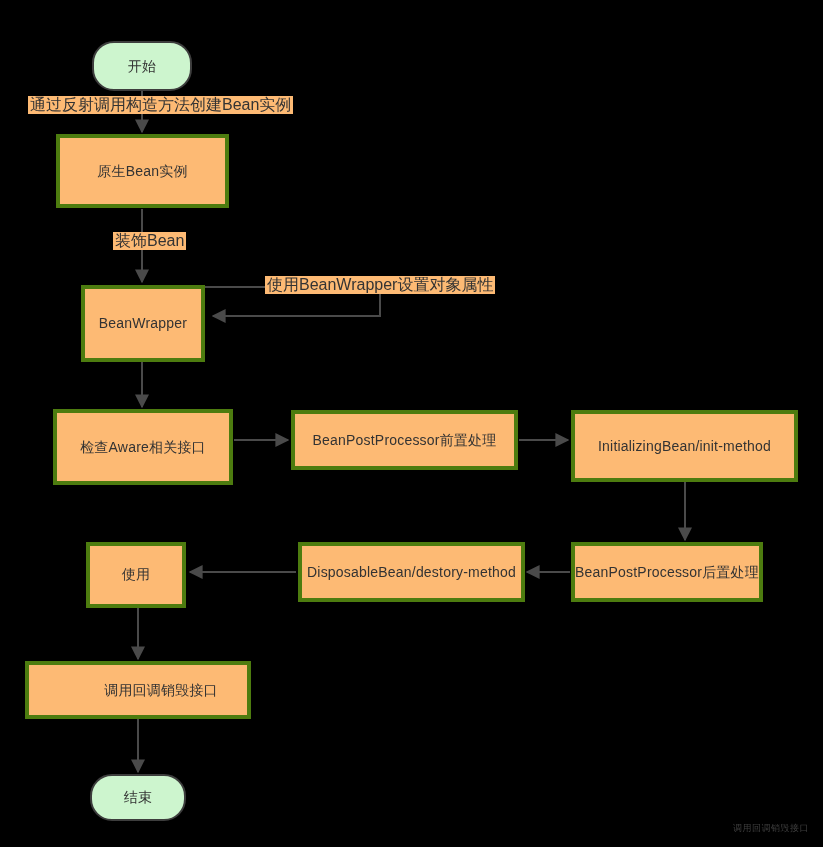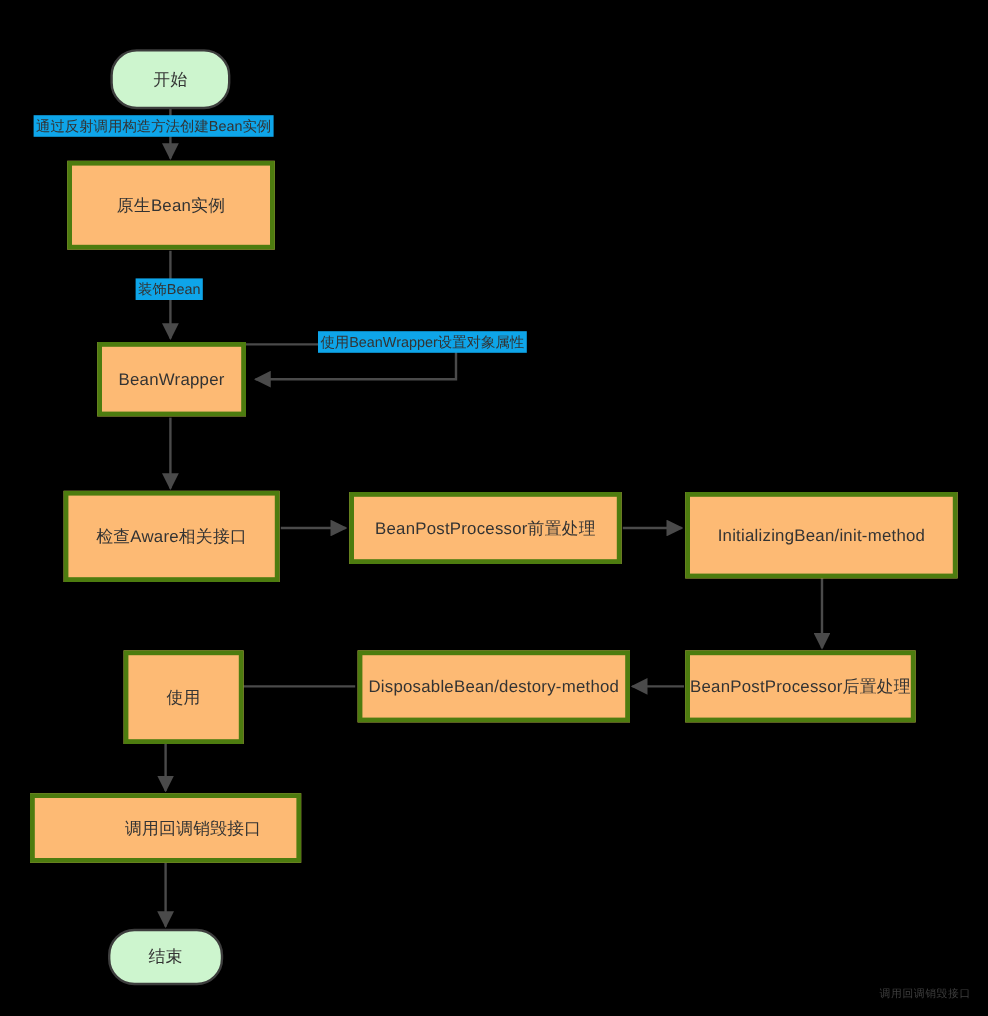--- a/index.html
+++ b/index.html
@@ -45,23 +45,23 @@
     background: #fdba74;
     border: 4px solid #4d7c0f;
   }
   .node.terminal {
     background: #cdf5ce;
     border: 2px solid #3d3d3d;
     border-radius: 22px;
   }
   .edge-label {
     position: absolute;
-    background: #0ea5e9;
+    background: #fdba74;
     color: #333333;
-    font-size: 12px;
+    font-size: 16px;
     line-height: 16px;
     white-space: nowrap;
     padding: 1px 2px;
     box-sizing: border-box;
   }
   .watermark {
     position: absolute;
     right: 14px;
     bottom: 12px;
     color: #4a4a4a;
@@ -107,21 +107,21 @@
   </svg>
 
   <div class="node terminal" style="left:92px; top:25px; width:100px; height:50px;margin-top:16px;">
     <span>开始</span>
   </div>
 
   <div class="node process" style="left:56px; top:134px; width:173px; height:74px;">
     <span>原生Bean实例</span>
   </div>
 
-  <div class="node process" style="left:81px; top:285px; width:124px; height:62px;text-align:center;">
+  <div class="node process" style="left:81px; top:285px; width:124px; height:77px;text-align:center;">
     <span>BeanWrapper</span>
   </div>
 
   <div class="node process" style="left:53px; top:409px; width:180px; height:76px;">
     <span>检查Aware相关接口</span>
   </div>
 
   <div class="node process" style="left:291px; top:410px; width:227px; height:60px;">
     <span>BeanPostProcessor前置处理</span>
   </div>
@@ -131,21 +131,21 @@
   </div>
 
   <div class="node process" style="left:571px; top:542px; width:192px; height:60px;">
     <span>BeanPostProcessor后置处理</span>
   </div>
 
   <div class="node process" style="left:298px; top:542px; width:227px; height:60px;">
     <span>DisposableBean/destory-method</span>
   </div>
 
-  <div class="node process" style="left:103px; top:542px; width:100px; height:78px;">
+  <div class="node process" style="left:86px; top:542px; width:100px; height:66px;font-family:Liberation Serif, serif;">
     <span>使用</span>
   </div>
 
   <div class="node process" style="left:25px; top:661px; width:226px; height:58px;padding-left:46px;">
     <span>调用回调销毁接口</span>
   </div>
 
   <div class="node terminal" style="left:90px; top:774px; width:96px; height:47px;">
     <span>结束</span>
   </div>

